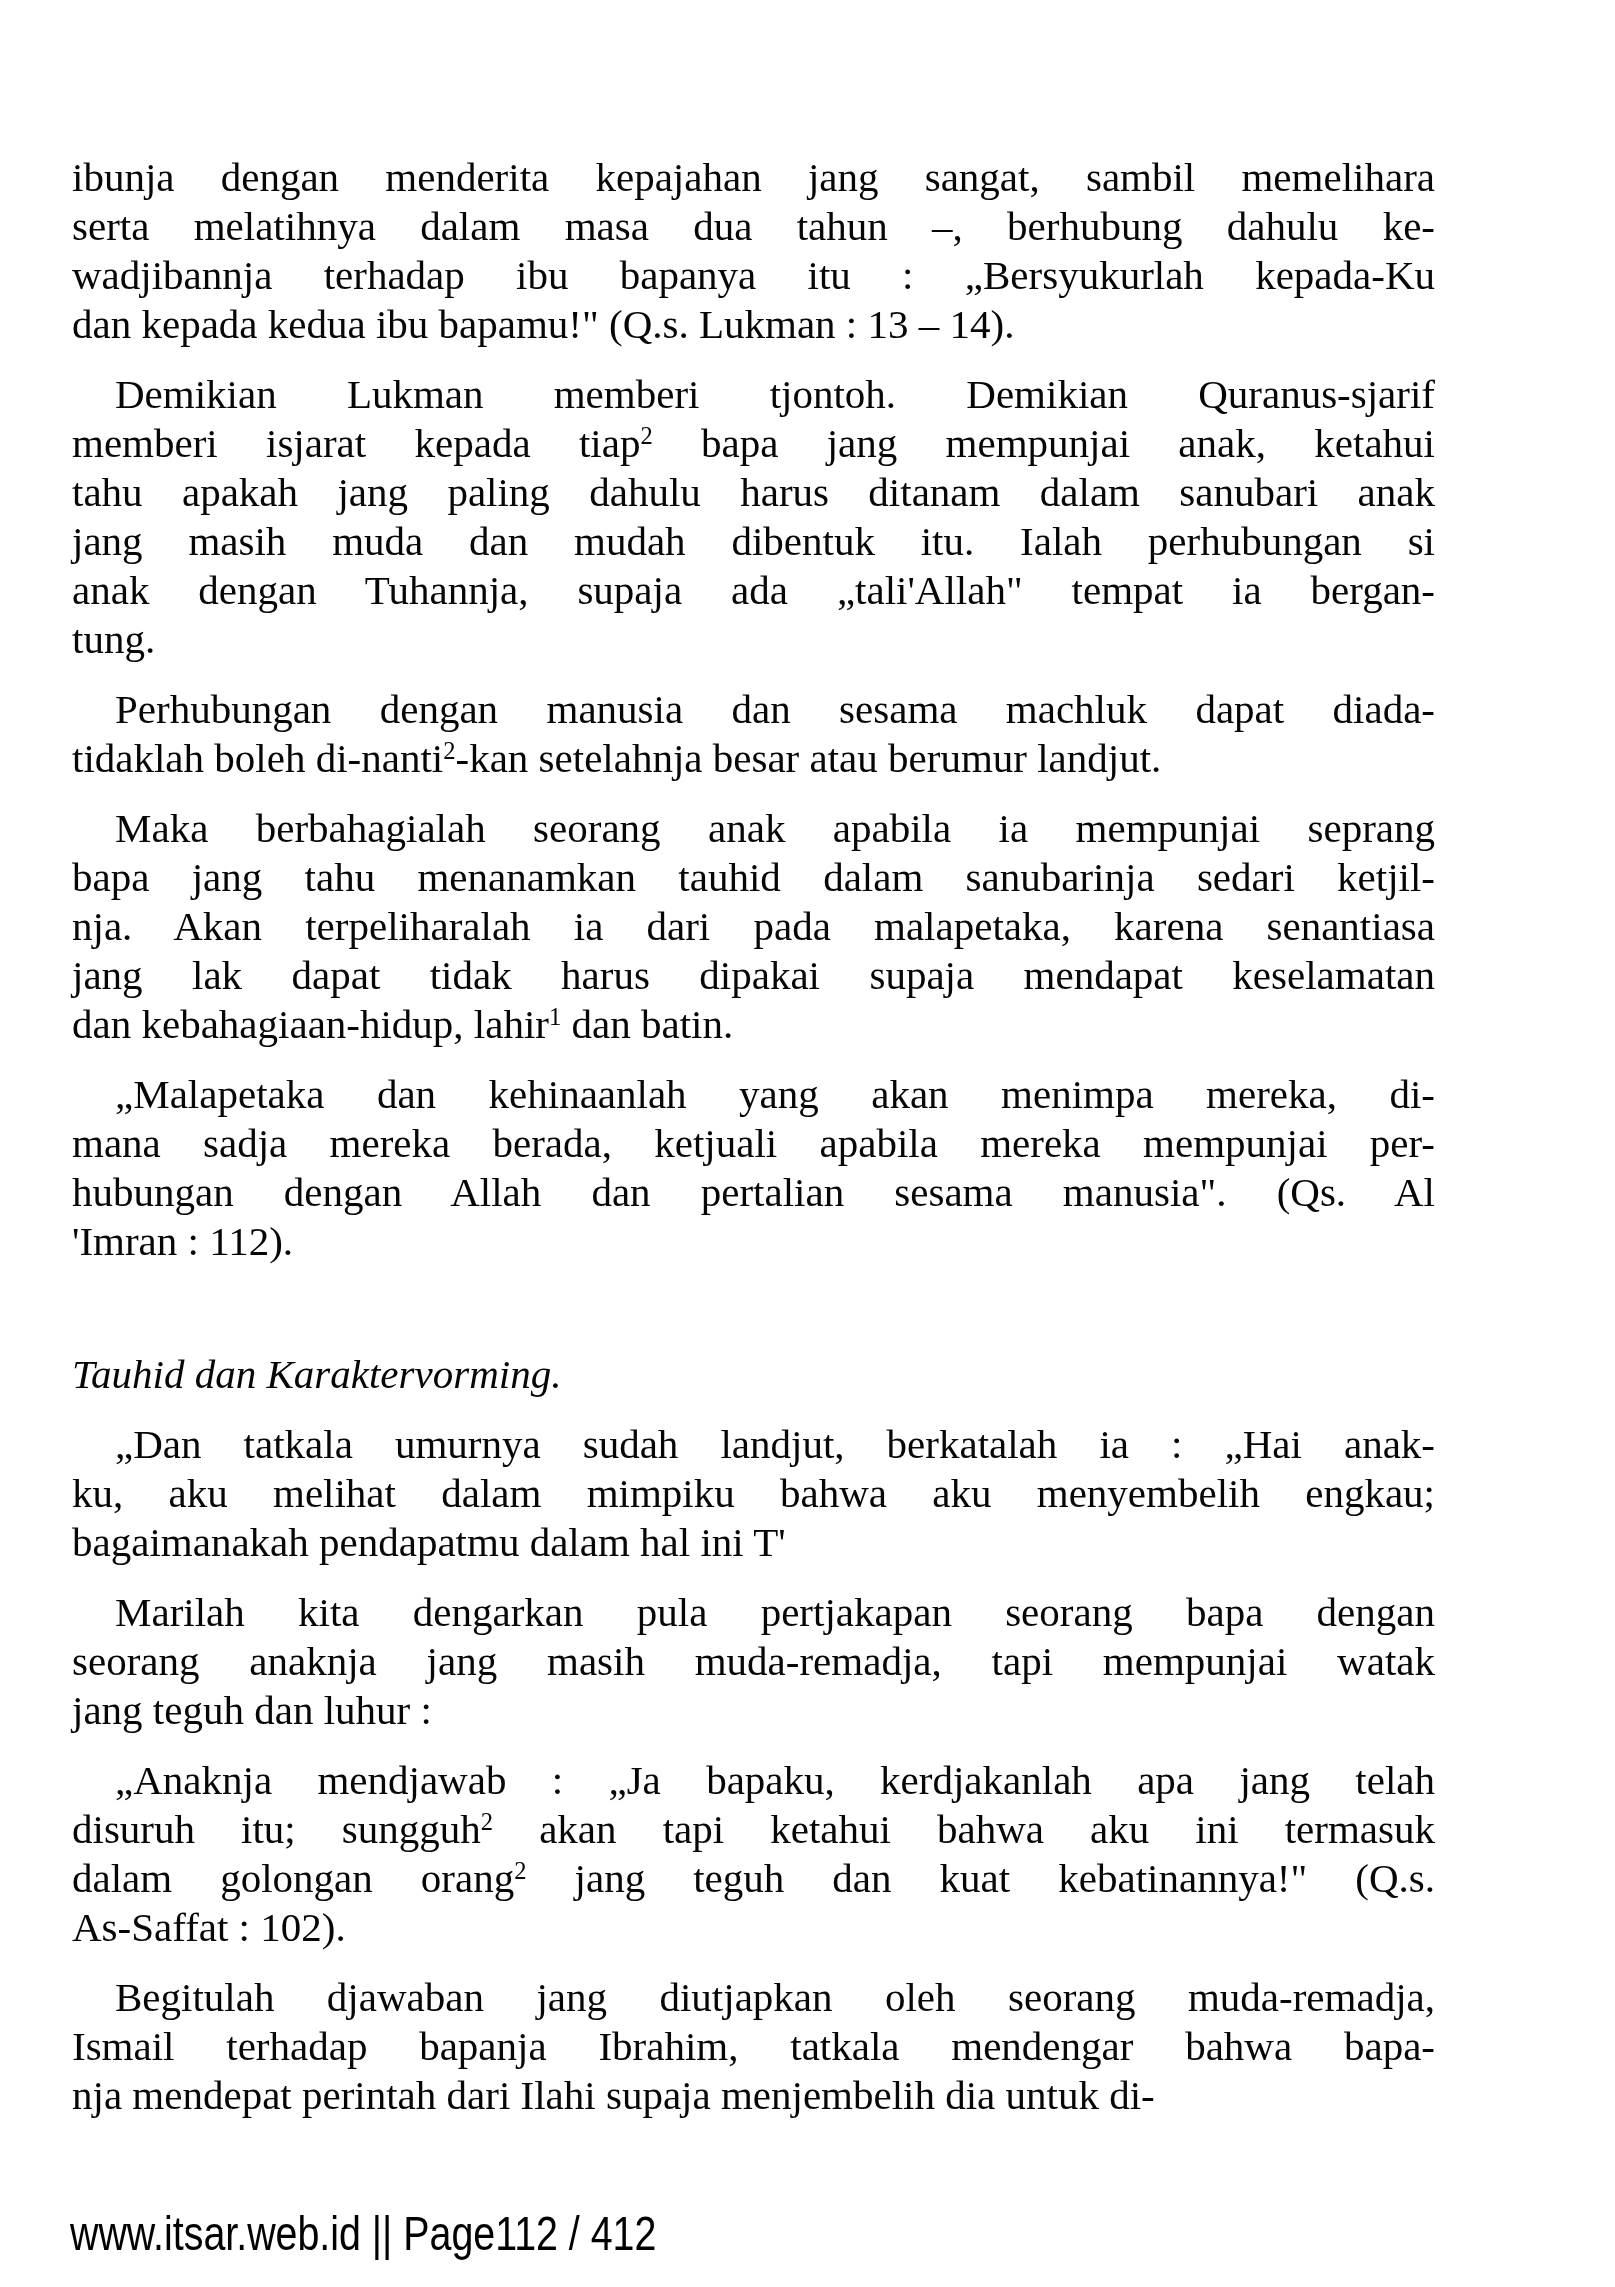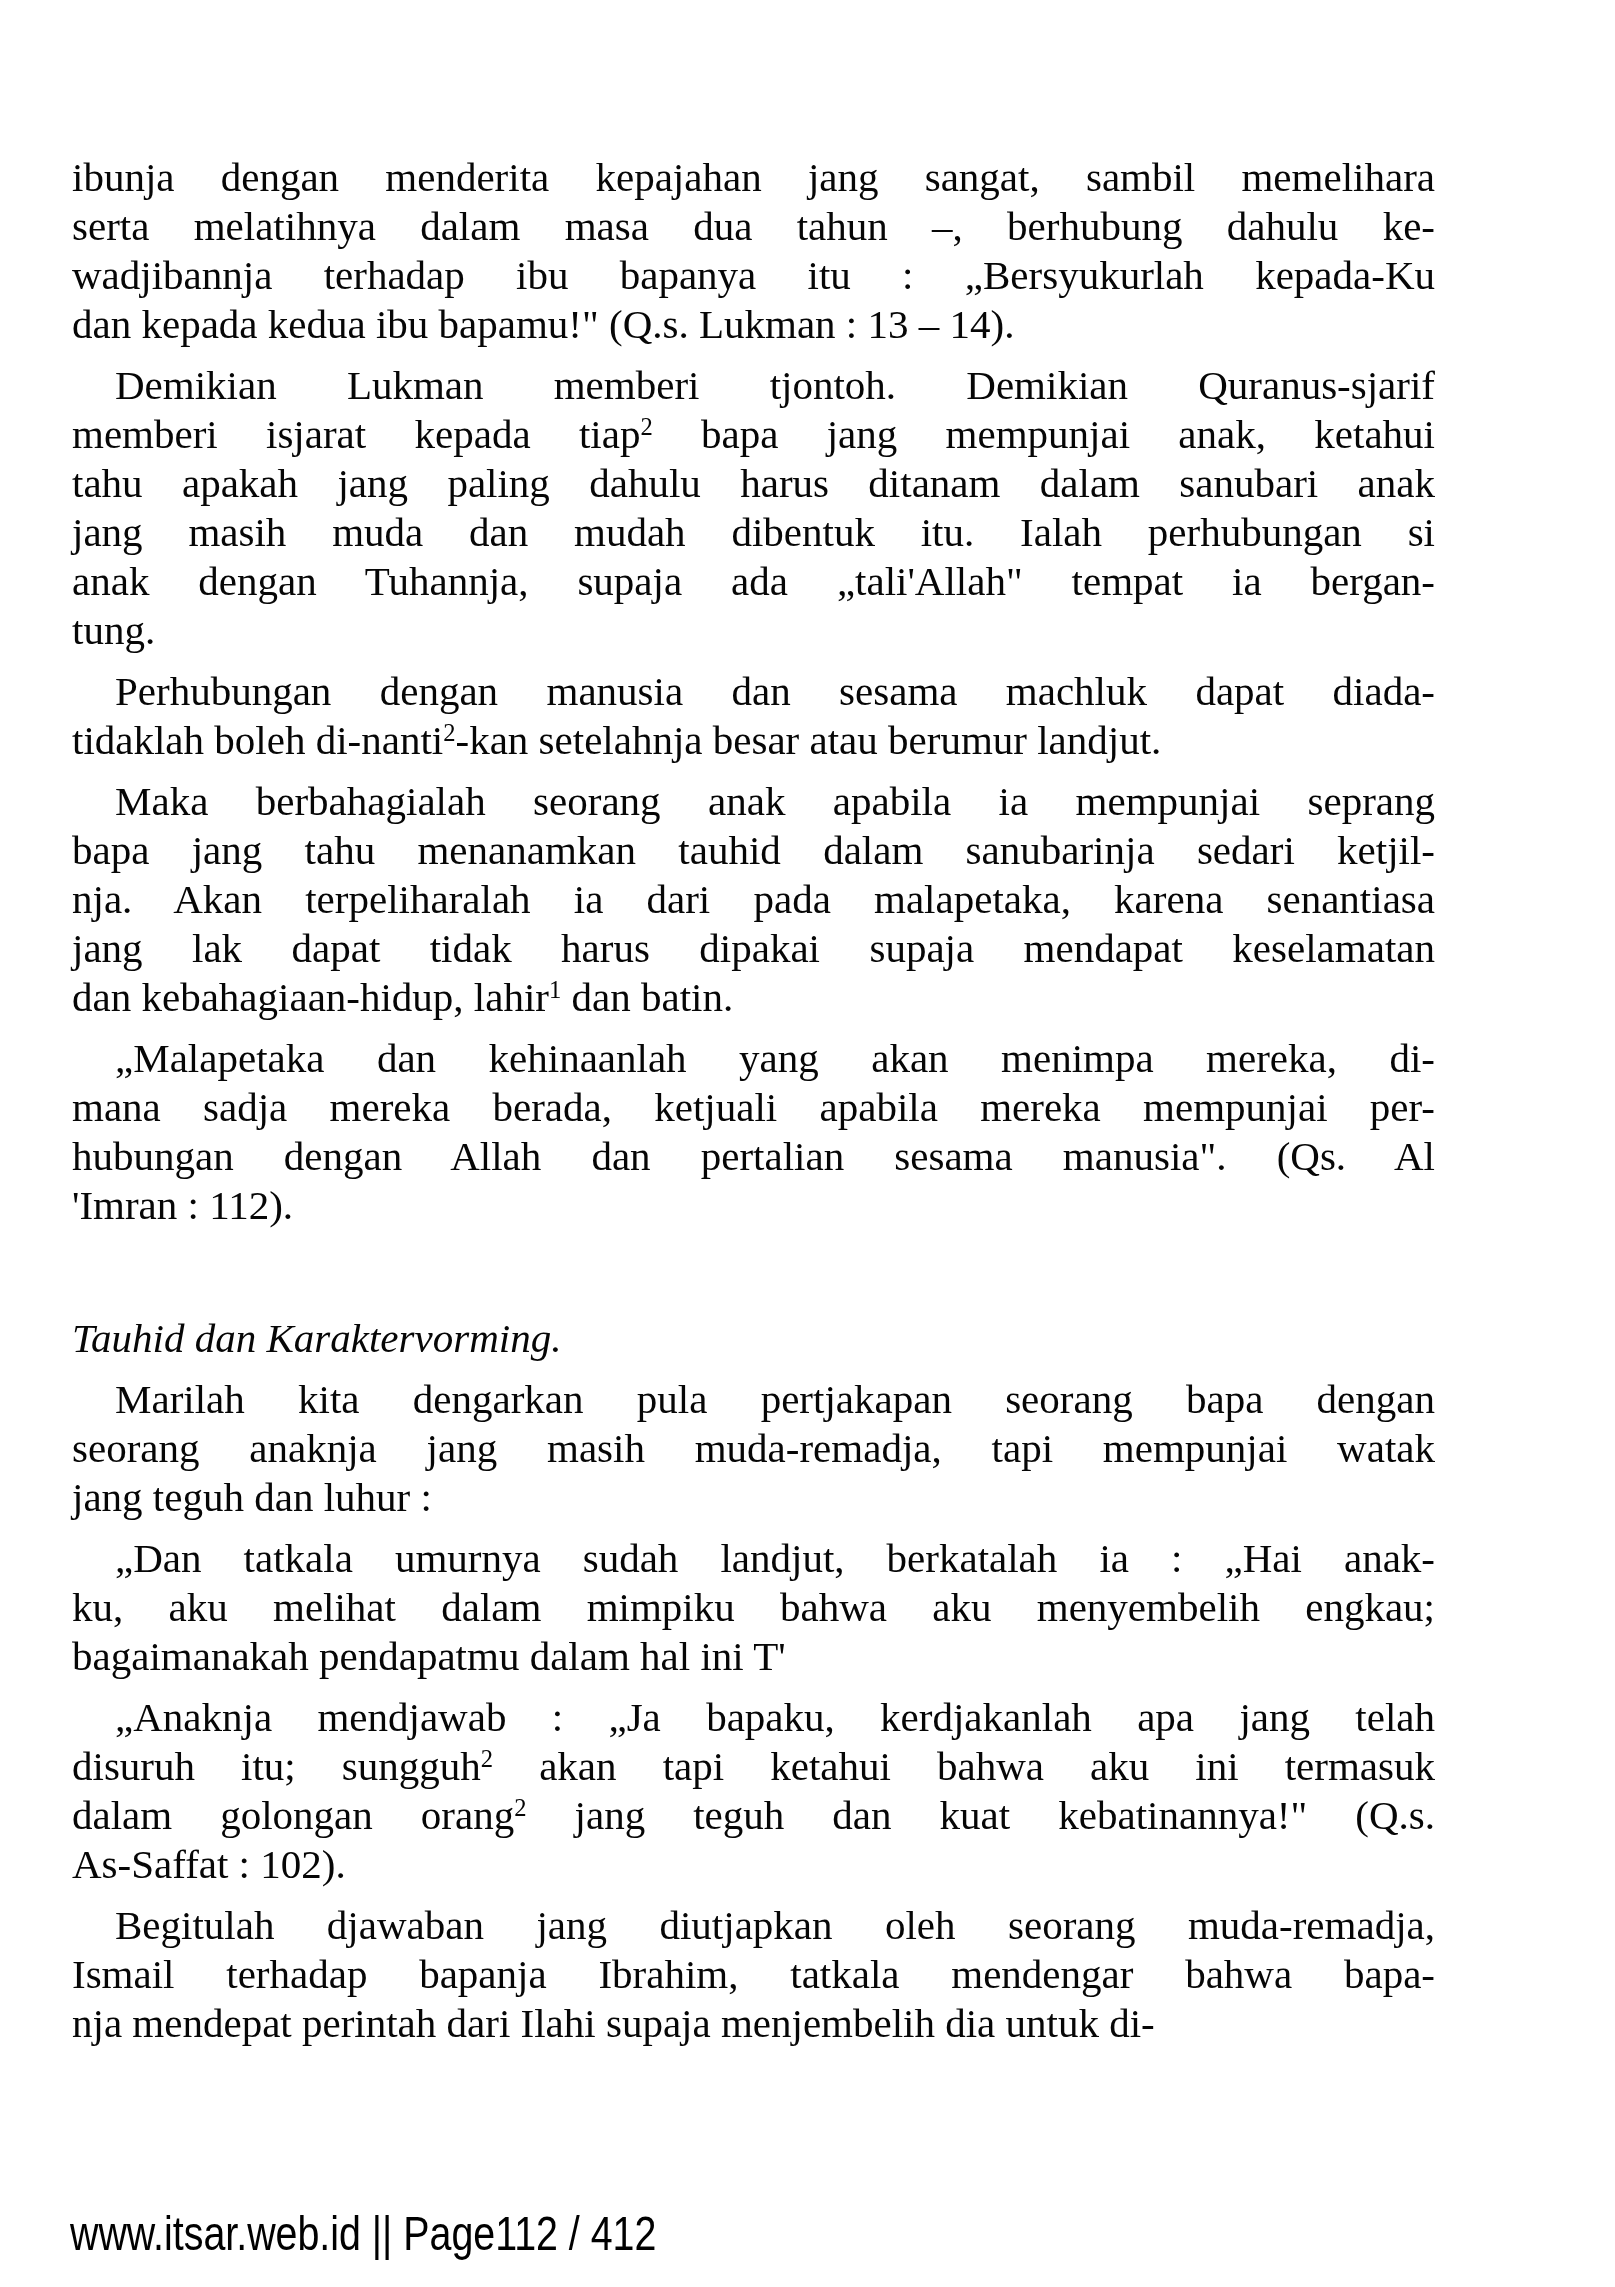--- a/index.html
+++ b/index.html
@@ -18,21 +18,21 @@
   }
   .text-column {
     position: absolute;
     left: 72px;
     top: 153px;
     width: 1363px;
     font-size: 41px;
     line-height: 49px;
     -webkit-font-smoothing: antialiased;
   }
-  .text-column > * + * { margin-top: 12px; }
+  .text-column > * + * { margin-top: 21px; }
   .text-column > .heading-line { margin-top: 84px; }
   .para { margin-bottom: 0; }
   .line {
     text-align: justify;
     text-align-last: justify;
     text-justify: inter-word;
     white-space: normal;
   }
   .line.last {
     text-align: left;
@@ -95,28 +95,28 @@
         <div class="line last"><span class="">dan kebahagiaan-hidup, lahir</span><span class="sup">1</span><span class=""> dan batin.</span></div>
       </div>
       <div class="para">
         <div class="line indent"><span class="it ">„Malapetaka dan kehinaanlah yang akan menimpa mereka, di-</span></div>
         <div class="line"><span class="it ">mana sadja mereka berada, ketjuali apabila mereka mempunjai per-</span></div>
         <div class="line"><span class="it ">hubungan dengan Allah dan pertalian sesama manusia". </span><span class="">(Qs. Al</span></div>
         <div class="line last"><span class="">'Imran : 112).</span></div>
       </div>
       <div class="line last heading-line">Tauhid dan Karaktervorming.</div>
       <div class="para">
+        <div class="line indent"><span class="it ">„Dan tatkala umurnya sudah landjut, berkatalah ia : „Hai anak-</span></div>
+        <div class="line"><span class="it ">ku, aku melihat dalam mimpiku bahwa aku menyembelih engkau;</span></div>
+        <div class="line last"><span class="it ">bagaimanakah pendapatmu dalam hal ini </span><span class="">T'</span></div>
+      </div>
+      <div class="para">
         <div class="line indent"><span class="">Marilah kita dengarkan pula pertjakapan seorang bapa dengan</span></div>
         <div class="line"><span class="">seorang anaknja jang masih muda-remadja, tapi mempunjai watak</span></div>
         <div class="line last"><span class="">jang teguh dan luhur :</span></div>
-      </div>
-      <div class="para">
-        <div class="line indent"><span class="it ">„Dan tatkala umurnya sudah landjut, berkatalah ia : „Hai anak-</span></div>
-        <div class="line"><span class="it ">ku, aku melihat dalam mimpiku bahwa aku menyembelih engkau;</span></div>
-        <div class="line last"><span class="it ">bagaimanakah pendapatmu dalam hal ini </span><span class="">T'</span></div>
       </div>
       <div class="para">
         <div class="line indent"><span class="it ">„Anaknja mendjawab : „Ja bapaku, kerdjakanlah apa jang telah</span></div>
         <div class="line"><span class="it ">disuruh itu; sungguh</span><span class="it sup">2</span><span class="it "> akan tapi ketahui bahwa aku ini termasuk</span></div>
         <div class="line"><span class="it ">dalam golongan orang</span><span class="it sup">2</span><span class="it "> jang teguh dan kuat kebatinannya!" </span><span class="">(Q.s.</span></div>
         <div class="line last"><span class="">As-Saffat : 102).</span></div>
       </div>
       <div class="para">
         <div class="line indent"><span class="">Begitulah djawaban jang diutjapkan oleh seorang muda-remadja,</span></div>
         <div class="line"><span class="it ">Ismail</span><span class=""> terhadap bapanja </span><span class="it ">Ibrahim,</span><span class=""> tatkala mendengar bahwa bapa-</span></div>

